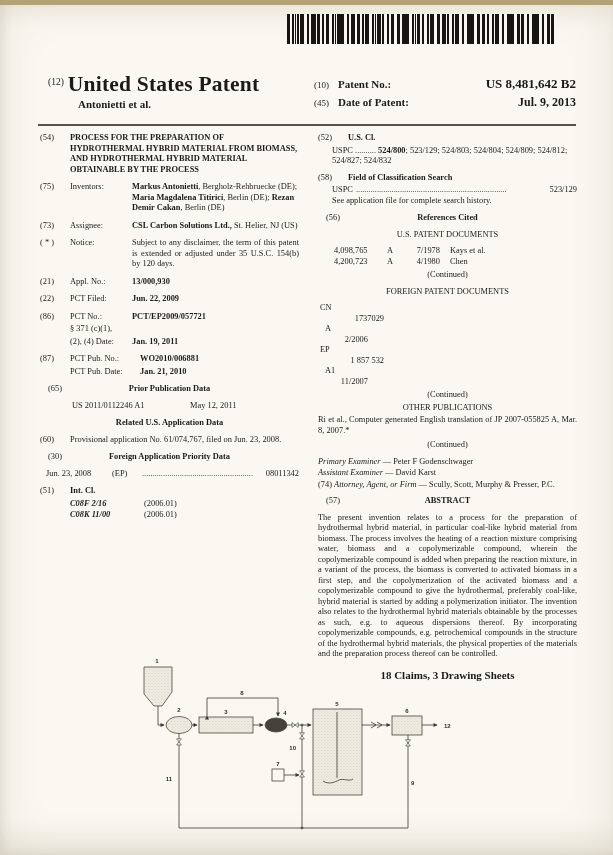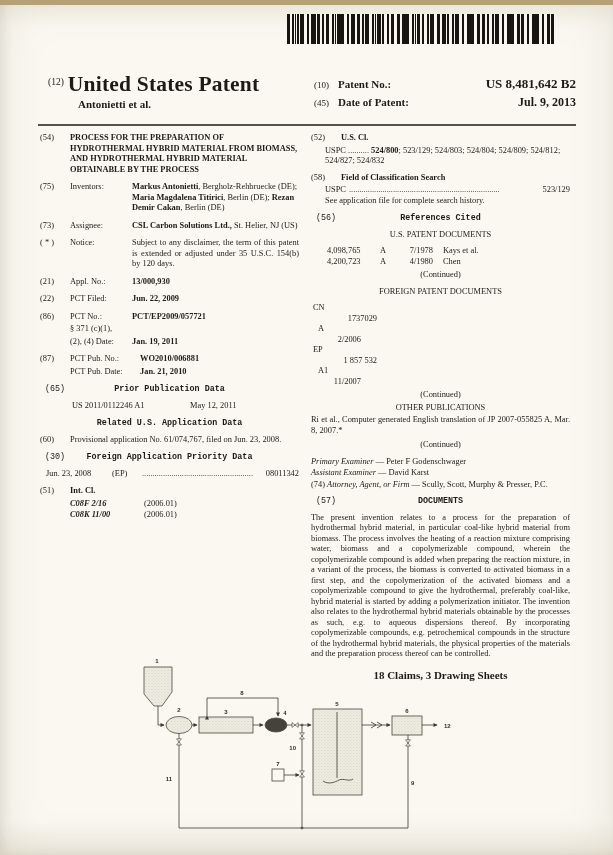--- a/index.html
+++ b/index.html
@@ -35,34 +35,34 @@
   .authors { font-size:11px; font-weight:bold; margin-left:30px; margin-top:1px; }
   .hdr-right { position:absolute; right:0; top:4px; width:262px; font-size:11px; }
   .hr-row { display:flex; align-items:baseline; margin-bottom:3px; }
   .hr-row .n { font-size:9px; width:24px; flex:none; }
   .hr-row .l { font-weight:bold; flex:1; }
   .hr-row .v1 { font-weight:bold; font-size:13px; white-space:nowrap; }
   .hr-row .v2 { font-weight:bold; font-size:12px; white-space:nowrap; }
   .hrule { position:absolute; left:38px; top:124px; width:538px; height:2px; background:#55524a; }
 
   
-  .cols { position:absolute; left:40px; top:133px; width:537px; display:flex; gap:12px;
+  .cols { position:absolute; left:40px; top:133px; width:537px; display:flex; gap:19px;
           font-size:8.4px; line-height:1.25; }
   .col { width:259px; }
 
   .e { display:flex; margin-bottom:7px; }
   .num { width:30px; flex:none; }
   .lbl { width:62px; flex:none; }
   .val { flex:1; }
   .b { font-weight:bold; }
   .bi { font-weight:bold; font-style:italic; }
   .it { font-style:italic; }
   .ttl { flex:1; font-weight:bold; }
   .tight { margin-bottom:2px; }
-  .chead { position:relative; text-align:center; font-weight:bold; margin:7px 0 6px 0;font-family:Liberation Mono, monospace; }
+  .chead { position:relative; text-align:center; font-weight:bold; margin:7px 0 6px 0; }
   .chead .num { position:absolute; left:0; top:0; font-weight:normal; }
   .cmid { text-align:center; margin:3px 0 6px 0; }
 
   .pubrow { display:flex; padding-left:32px; margin-bottom:7px; }
   .pubrow .pn { width:118px; }
 
   .fprow { display:flex; padding-left:6px; margin-bottom:7px; }
   .fprow .fd { width:66px; flex:none; }
   .fprow .fo { width:30px; flex:none; }
   .fprow .dots { flex:1; overflow:hidden; white-space:nowrap; }
@@ -290,21 +290,21 @@
       <div class="cmid" style="margin:0 0 2px 0">OTHER PUBLICATIONS</div>
       <p class="opub">Ri et al., Computer generated English translation of JP 2007-055825 A, Mar. 8, 2007.*</p>
       <div class="cmid" style="margin:4px 0 6px 0">(Continued)</div>
 
       <div class="exline"><span class="it">Primary Examiner</span> <span>— Peter F Godenschwager</span></div>
       <div class="exline"><span class="it">Assistant Examiner</span> <span>— David Karst</span></div>
       <div class="attline"><span>(74)</span> <span class="it">Attorney, Agent, or Firm</span> <span>— Scully, Scott, Murphy &amp; Presser, P.C.</span></div>
 
       <div class="chead" style="margin-top:6px">
         <span class="num">(57)</span>
-        <span>DOCUMENTS</span>
+        <span>ABSTRACT</span>
       </div>
       <p class="abs-text">The present invention relates to a process for the preparation of hydrothermal hybrid material, in particular coal-like hybrid material from biomass. The process involves the heating of a reaction mixture comprising water, biomass and a copolymerizable compound, wherein the copolymerizable compound is added when preparing the reaction mixture, in a variant of the process, the biomass is converted to activated biomass in a first step, and the copolymerization of the activated biomass and a copolymerizable compound to give the hydrothermal, preferably coal-like, hybrid material is started by adding a polymerization initiator. The invention also relates to the hydrothermal hybrid materials obtainable by the processes as such, e.g. to aqueous dispersions thereof. By incorporating copolymerizable compounds, e.g. petrochemical compounds in the structure of the hydrothermal hybrid materials, the physical properties of the materials and the preparation process thereof can be controlled.</p>
       <div class="claims">18 Claims, 3 Drawing Sheets</div>
     </div>
   </div>
 
   <svg class="fig" viewBox="0 0 400 200">
     <defs>
       <pattern id="stip" width="3.2" height="3.2" patternUnits="userSpaceOnUse">
         <rect width="3.2" height="3.2" fill="#efece2"></rect>

